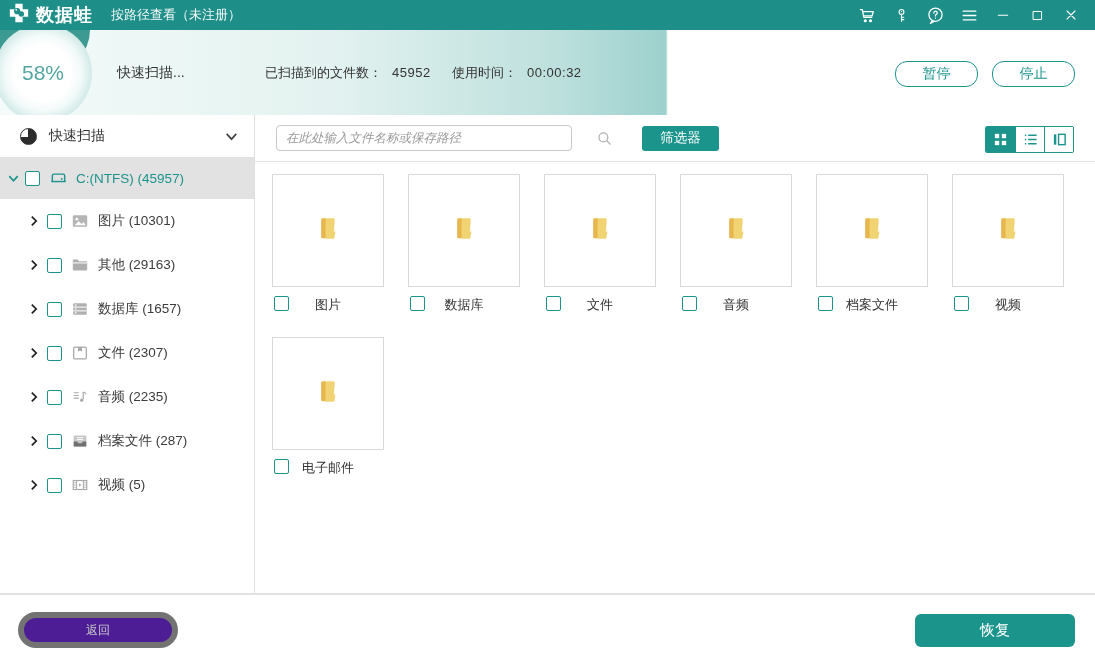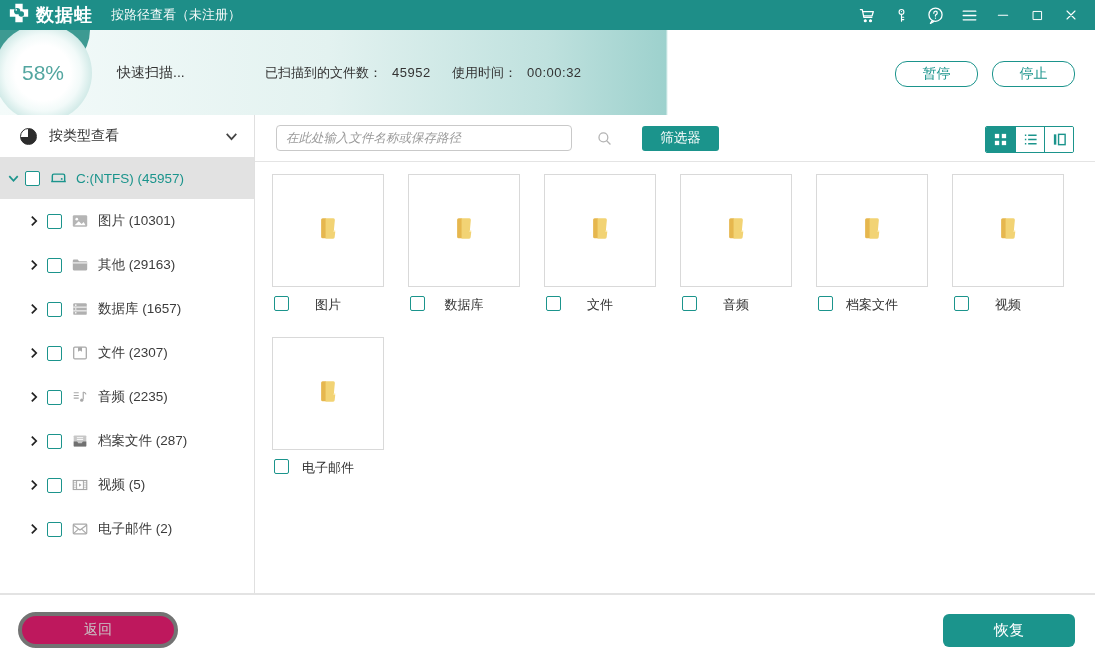--- a/index.html
+++ b/index.html
@@ -73,23 +73,23 @@
   
   .grid{ padding:12px 0 0 17px; display:flex; flex-wrap:wrap; overflow:hidden; }
   .folder-cell{ width:112px; margin:0 24px 24px 0; }
   .folder-card{ width:112px; height:113px; border:1px solid #d9d9d9; background:#fff; display:flex; align-items:center; justify-content:center; cursor:pointer; }
   .folder-meta{ position:relative; height:17px; margin-top:9px; }
   .folder-meta .cbx{ position:absolute; left:2px; top:0; }
   .folder-label{ display:block; text-align:center; font-size:13px; color:#333; line-height:17px; }
 
   
   .footer{ height:73px; border-top:2px solid #e3e3e3; position:relative; background:#fff; }
-  .back-btn{ position:absolute; left:18px; top:17px; width:160px; height:36px; border-radius:18px; background:#be185d;
-    border:4px solid #737373; color:#c9c9c9; font-size:14px; cursor:pointer; font-family:inherit;}
-  .recover-btn{ position:absolute; right:20px; top:19px; width:132px; height:33px; border-radius:6px; border:none;
+  .back-btn{ position:absolute; left:18px; top:17px; width:160px; height:36px; border-radius:18px; background:#4c1d95;
+    border:6px solid #737373; color:#c9c9c9; font-size:12px; cursor:pointer; font-family:inherit;}
+  .recover-btn{ position:absolute; right:20px; top:19px; width:160px; height:33px; border-radius:6px; border:none;
     background:var(--accent); color:#fff; font-size:15px; cursor:pointer; font-family:inherit;}
 </style>
 </head>
 <body>
 
 <div class="titlebar">
   <div class="logo">
     <span>
       <svg width="22" height="22" viewBox="0 0 24 24">
         <path d="M8 2 h8 v6 h6 v8 h-6 v6 H8 v-6 H2 V8 h6 z" fill="#fff"></path>
@@ -158,21 +158,21 @@
   <span class="scan-stat stat-time"><span>使用时间：</span><b>00:00:32</b></span>
   <button class="ghost-btn btn-pause">暂停</button>
   <button class="ghost-btn btn-stop">停止</button>
 </div>
 
 <div class="content">
 
   <div class="sidebar">
     <div class="scan-mode-row">
       <span class="pie-icon"></span>
-      <span class="scan-mode-label">按类型查看</span>
+      <span class="scan-mode-label">快速扫描</span>
       <span class="chev">
         <svg width="17" height="17" viewBox="0 0 16 16" fill="none" stroke="#444" stroke-width="1.6">
             <path d="M3.5 5.5 L8 10.5 12.5 5.5"></path>
           </svg>
       </span>
     </div>
     <div class="tree-root">
       <span class="chev">
         <svg width="15" height="15" viewBox="0 0 16 16" fill="none" stroke="#1b948c" stroke-width="1.8">
             <path d="M3.5 5.5 L8 10.5 12.5 5.5"></path>
@@ -295,35 +295,20 @@
           <span class="cbx"></span>
           <span class="t-icon">
             <svg width="18" height="18" viewBox="0 0 20 20">
               <rect x="2.5" y="5" width="15" height="10" fill="none" stroke="#a8a8a8" stroke-width="1.3"></rect>
               <path d="M6.2 5 v10 M13.8 5 v10" stroke="#a8a8a8" stroke-width="1.1"></path>
               <path d="M2.5 7.5h3.7 M2.5 10h3.7 M2.5 12.5h3.7 M13.8 7.5h3.7 M13.8 10h3.7 M13.8 12.5h3.7" stroke="#a8a8a8" stroke-width=".8"></path>
               <path d="M8.9 8.1 l2.7 1.9 -2.7 1.9z" fill="#a8a8a8"></path>
             </svg>
           </span>
           <span class="lbl">视频 (5)</span>
-        </div>
-        <div class="tree-item">
-          <span class="chev">
-            <svg width="14" height="14" viewBox="0 0 16 16" fill="none" stroke="#222" stroke-width="2">
-              <path d="M5.5 3 L10.5 8 5.5 13"></path>
-            </svg>
-          </span>
-          <span class="cbx"></span>
-          <span class="t-icon">
-            <svg width="18" height="18" viewBox="0 0 20 20" fill="none" stroke="#a8a8a8" stroke-width="1.3">
-              <rect x="2.5" y="4.5" width="15" height="11" rx="1"></rect>
-              <path d="M2.5 5.5 L10 11 l7.5-5.5 M2.8 15.2 l5.4-5 M17.2 15.2 l-5.4-5"></path>
-            </svg>
-          </span>
-          <span class="lbl">电子邮件 (2)</span>
         </div>
       </div>
   </div>
 
   <div class="main">
     <div class="main-header">
       <span class="search-wrap">
         <input class="search-input" type="text" placeholder="在此处输入文件名称或保存路径" style="">
         <span class="search-icon">
           <svg width="17" height="17" viewBox="0 0 20 20" fill="none" stroke="#b3b3b3" stroke-width="1.5">

